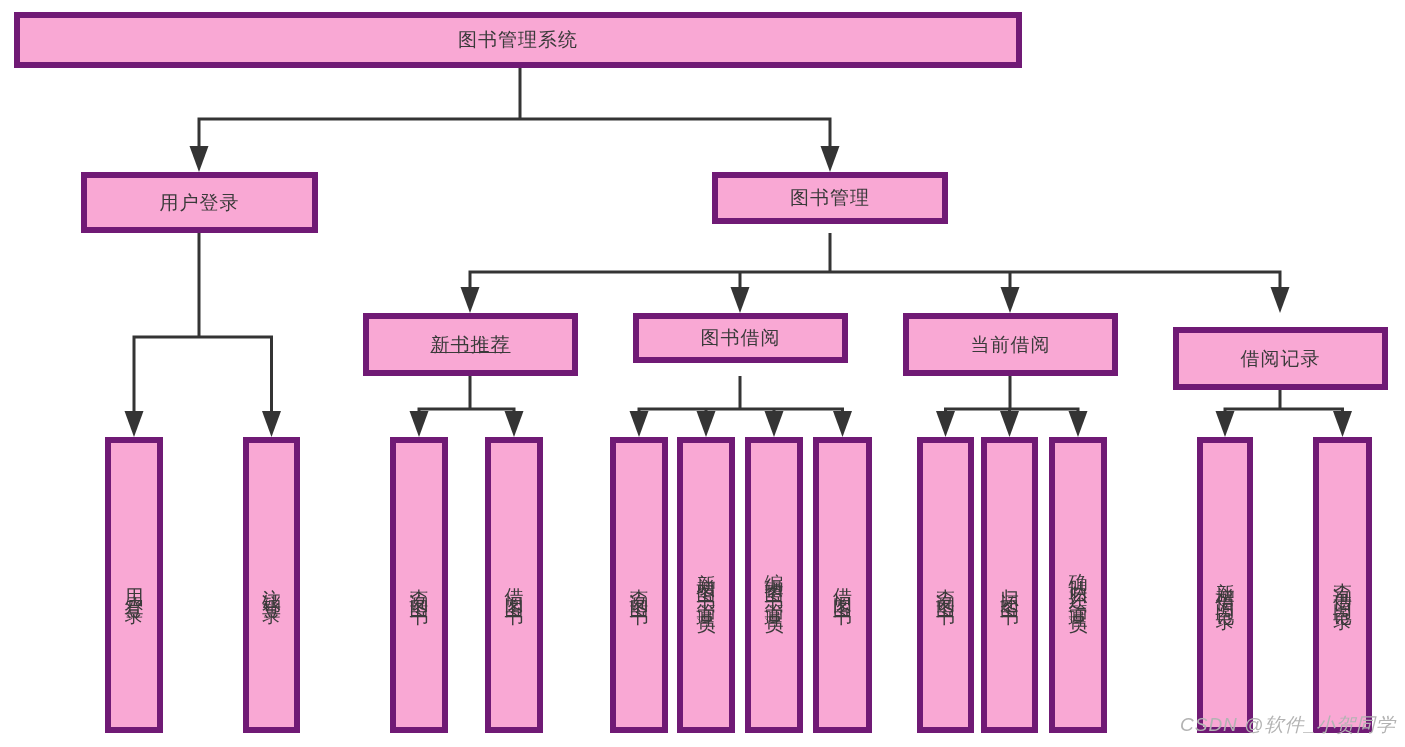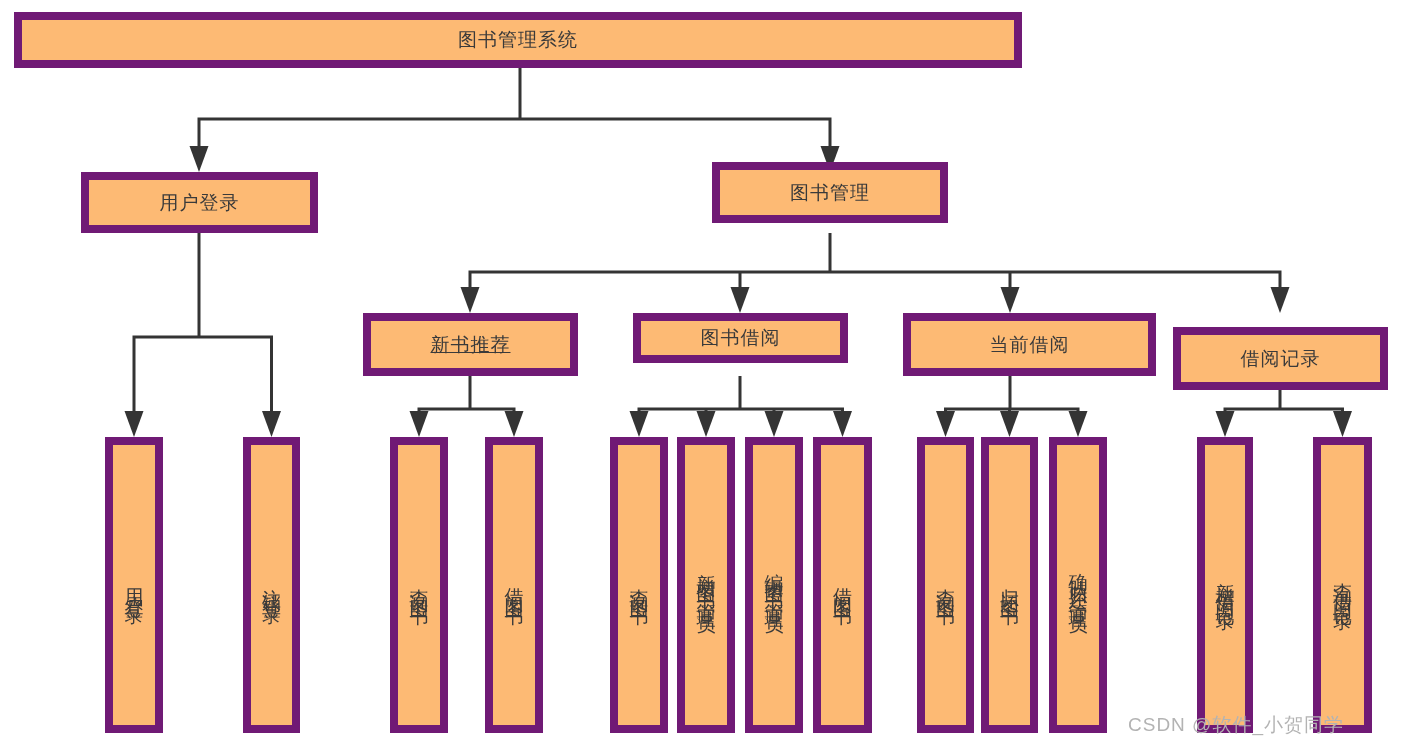--- a/index.html
+++ b/index.html
@@ -9,66 +9,67 @@
     background:#ffffff;
     font-family:"Liberation Sans", sans-serif;
     overflow:hidden;
   }
   #connector-layer {
     position:absolute; left:0; top:0; width:1405px; height:747px;
   }
   .box {
     position:absolute;
     box-sizing:border-box;
-    border:8px solid #701a75;
-    background:#fdba74;
+    border:6px solid #701a75;
+    background:#f9a8d4;
     color:#3a3a3a;
     display:flex;
     align-items:center;
     justify-content:center;
     line-height:1.25;
   }
   .hbox { font-size:19px; letter-spacing:1px; white-space:nowrap; }
   .vbox {
     writing-mode:vertical-rl;
     text-orientation:mixed;
     font-size:19px;
     letter-spacing:6px;
     white-space:nowrap;
   }
   
   .n-root   { left:14px;   top:12px;  width:1008px; height:56px; }
   .n-login  { left:81px;   top:172px; width:237px;  height:61px; }
-  .n-mgmt   { left:712px;  top:162px; width:236px;  height:61px; }
+  .n-mgmt   { left:712px;  top:172px; width:236px;  height:52px; }
   .n-l3a    { left:363px;  top:313px; width:215px;  height:63px;text-decoration:underline; }
   .n-l3b    { left:633px;  top:313px; width:215px;  height:50px; }
-  .n-l3c    { left:903px;  top:313px; width:253px;  height:63px; }
+  .n-l3c    { left:903px;  top:313px; width:215px;  height:63px; }
   .n-l3d    { left:1173px; top:313px; width:215px;  height:63px;margin-top:14px; }
   .leaf     { top:437px; height:296px; }
   .g1a { left:105px;  width:58px; }
   .g1b { left:243px;  width:57px; }
   .g2a { left:390px;  width:58px; }
   .g2b { left:485px;  width:58px; }
   .g3a { left:610px;  width:58px; }
   .g3b { left:677px;  width:58px; }
   .g3c { left:745px;  width:58px; }
   .g3d { left:813px;  width:59px; }
   .g4a { left:917px;  width:57px; }
   .g4b { left:981px;  width:57px; }
   .g4c { left:1049px; width:58px; }
   .g5a { left:1197px; width:56px; }
   .g5b { left:1313px; width:59px; }
   #watermark {
     position:absolute;
-    left:1128px; top:712px;
+    left:1180px; top:712px;
     font-size:19px;
     letter-spacing:1px;
     color:#b3b3b3;
     white-space:nowrap;
     z-index:5;
+    font-style:italic;
   }
 </style>
 </head>
 <body>
 
 <div id="stage">
 
   <svg id="connector-layer" viewBox="0 0 1405 747" xmlns="http://www.w3.org/2000/svg">
     <g stroke="#343434" stroke-width="3" fill="none">
 

